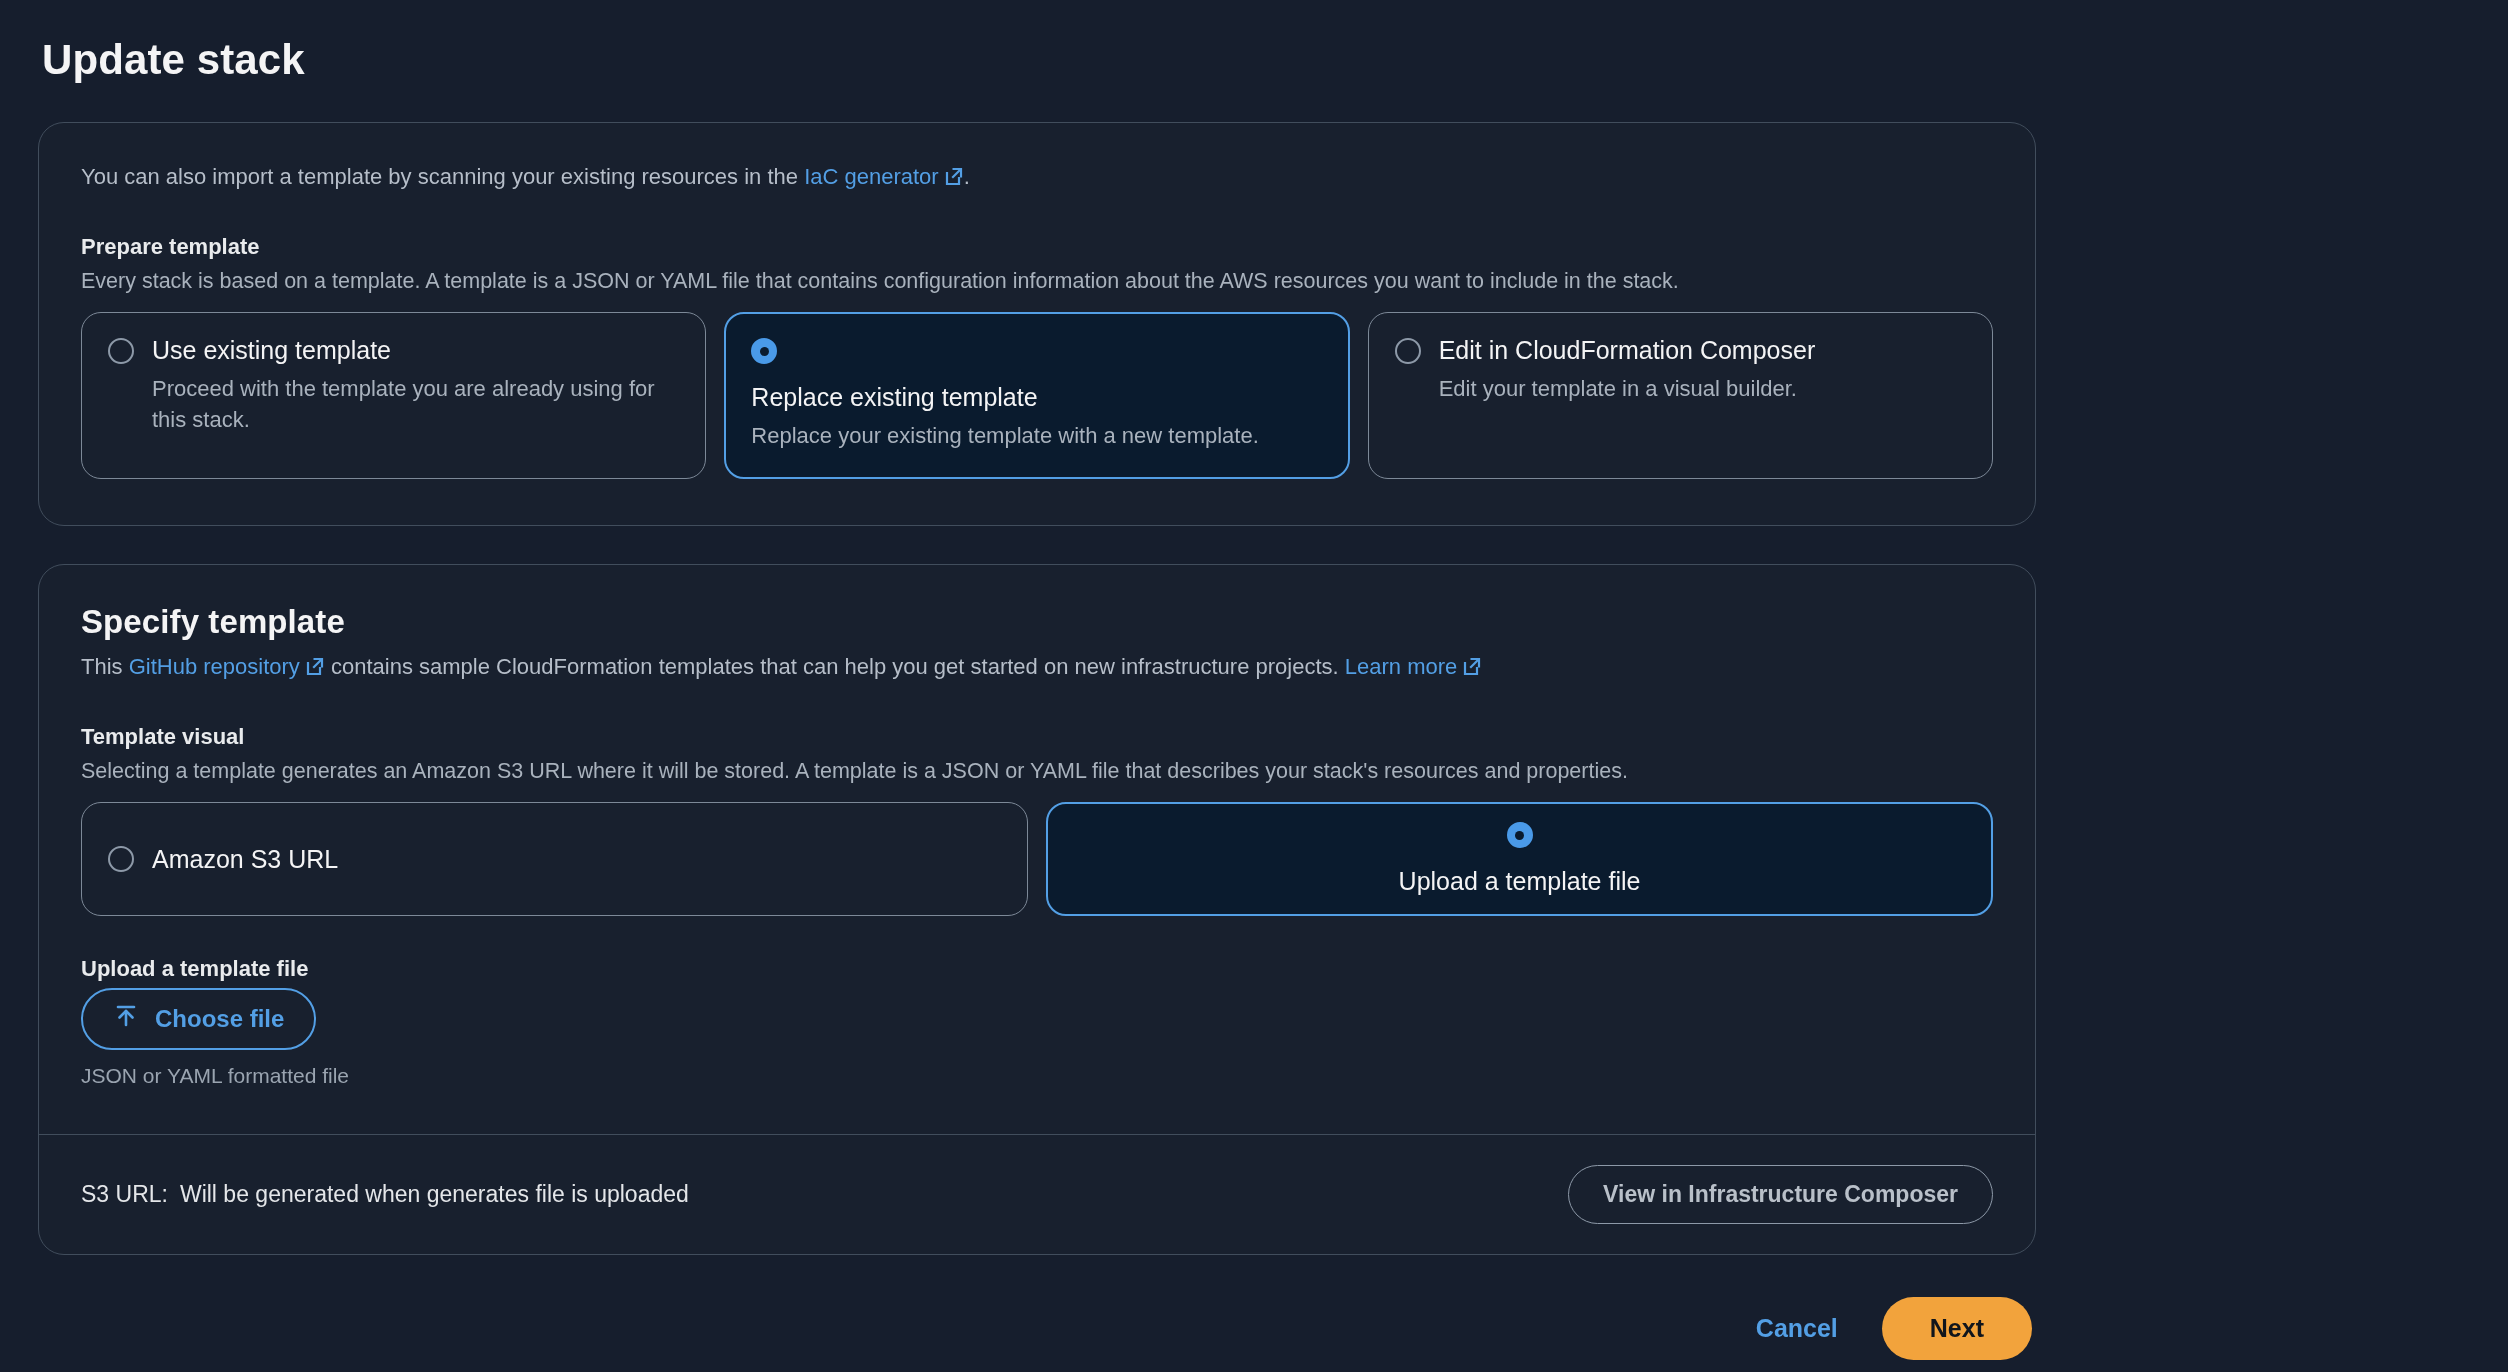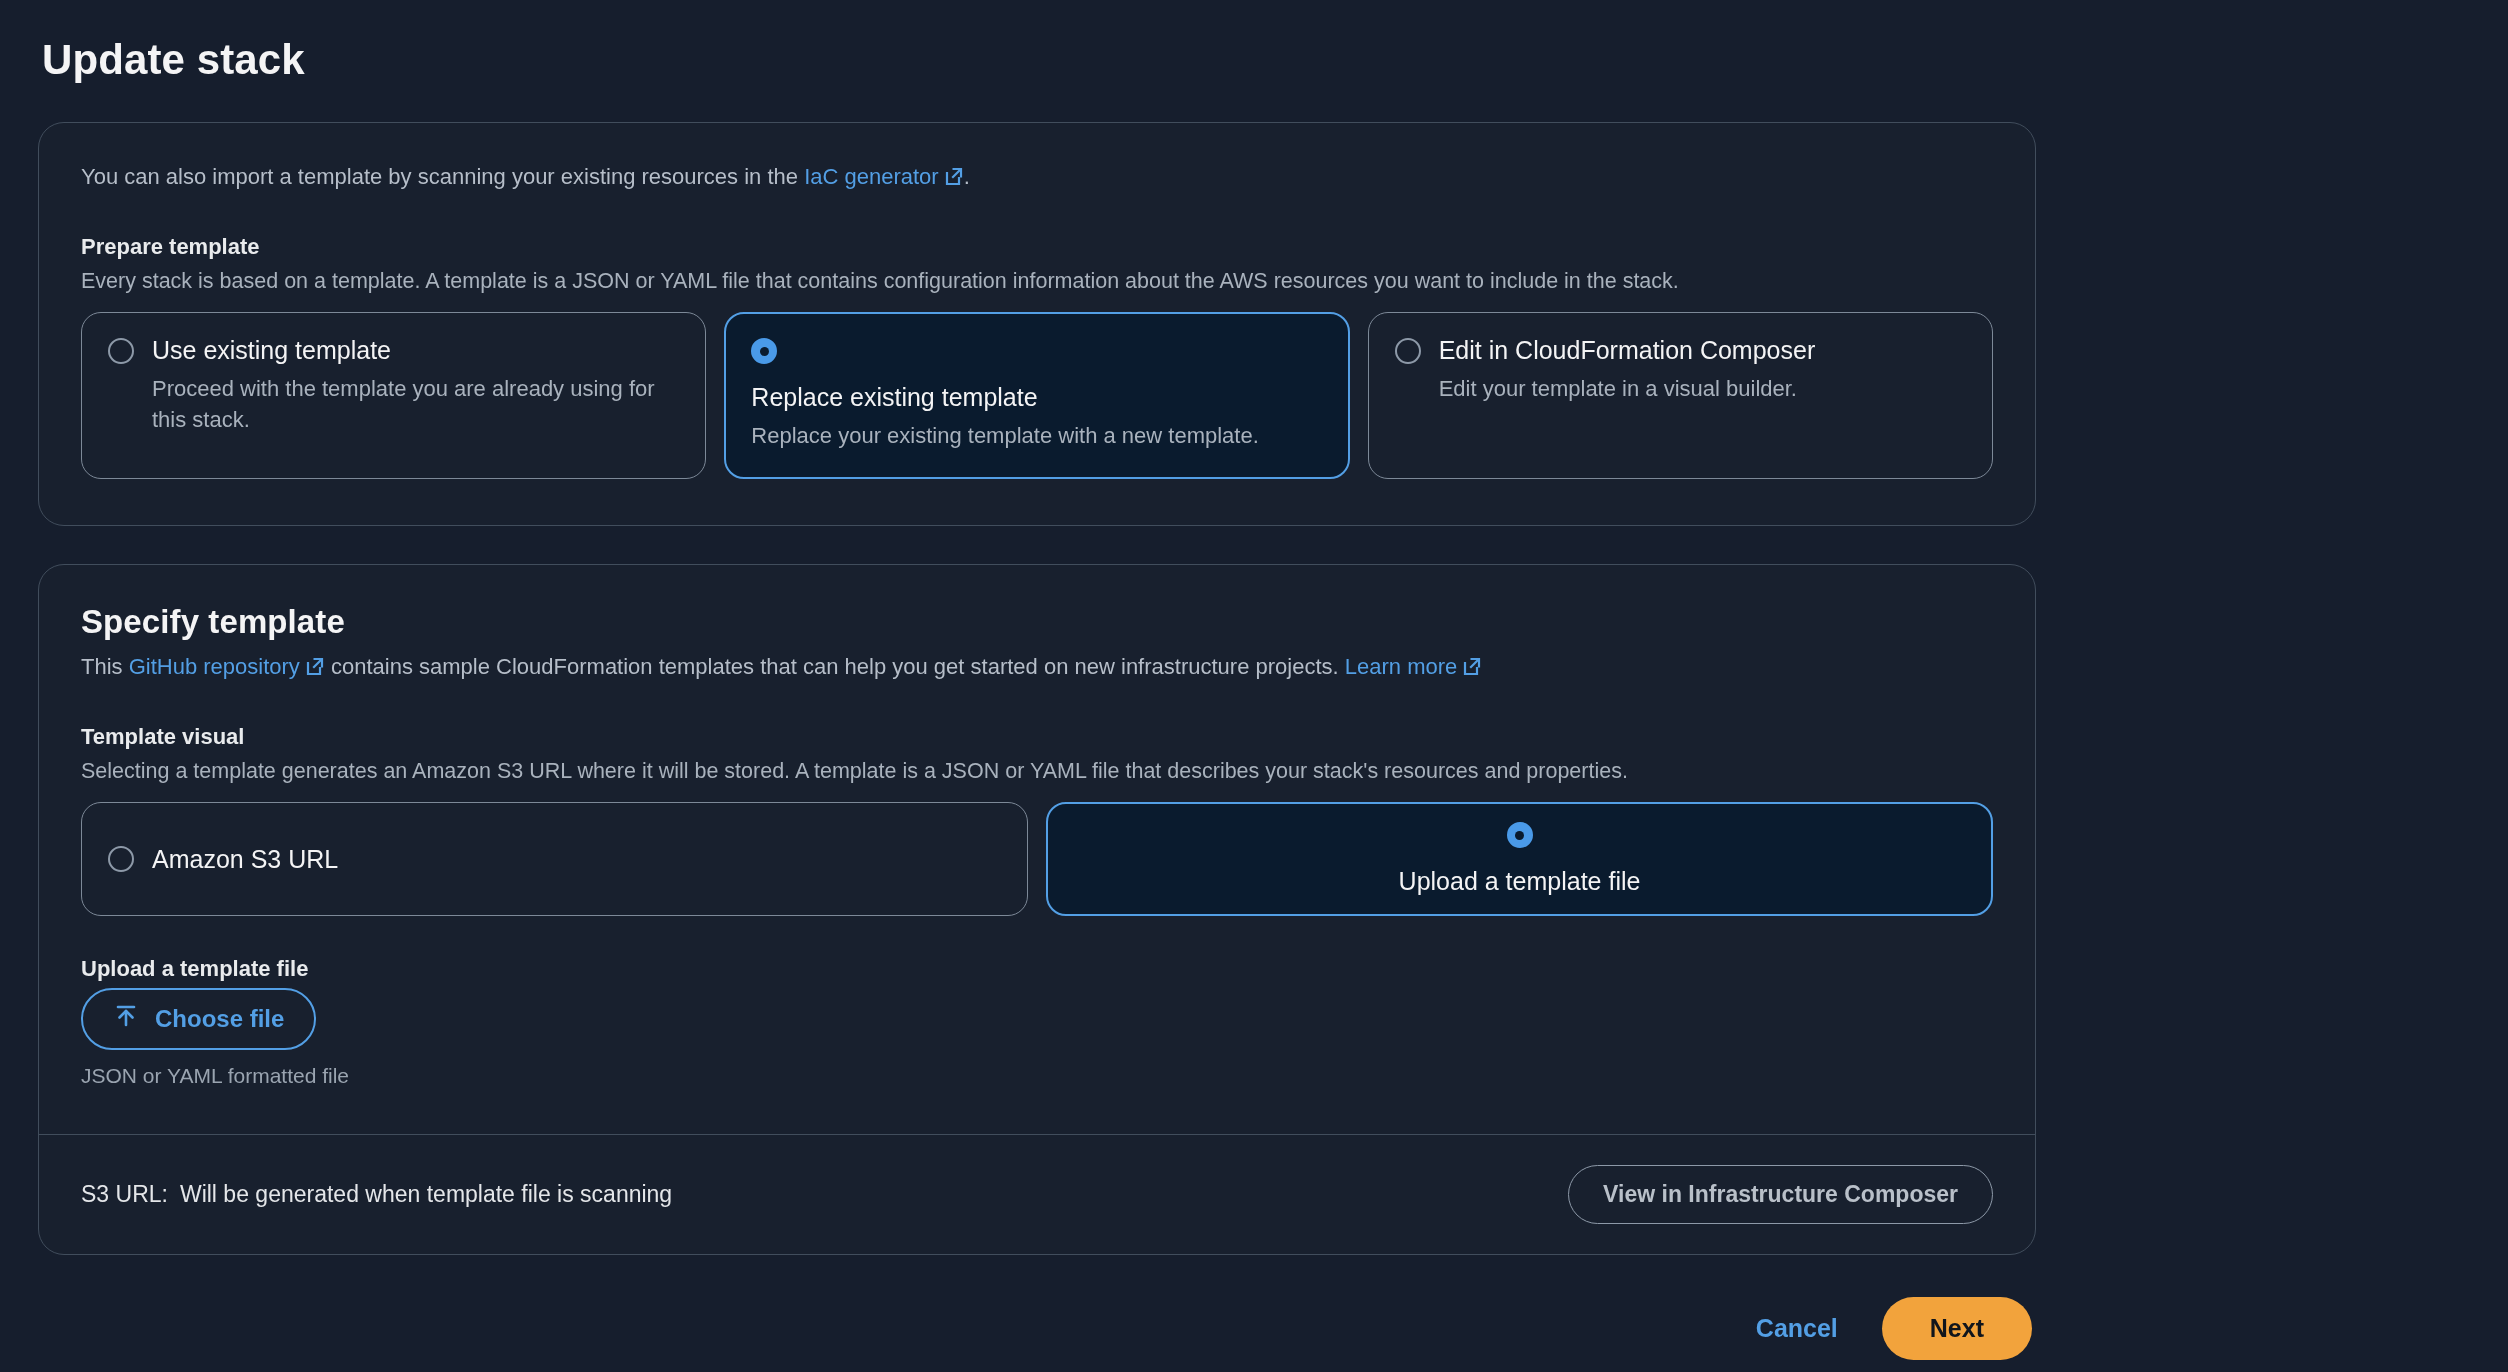--- a/index.html
+++ b/index.html
@@ -319,21 +319,21 @@
           </svg>
         </span>
         <span>Choose file</span>
       </button>
 
       <div class="hint">JSON or YAML formatted file</div>
     </div>
 
     <div class="container-footer">
       <div class="s3url">
-        <span class="lbl">S3 URL:</span><span>Will be generated when template file is scanning</span>
+        <span class="lbl">S3 URL:</span><span>Will be generated when generates file is uploaded</span>
       </div>
       <button class="btn-outline">View in Infrastructure Composer</button>
     </div>
   </div>
 
   <div class="actions">
     <button class="btn-link">Cancel</button>
     <button class="btn-primary">Next</button>
   </div>
 

